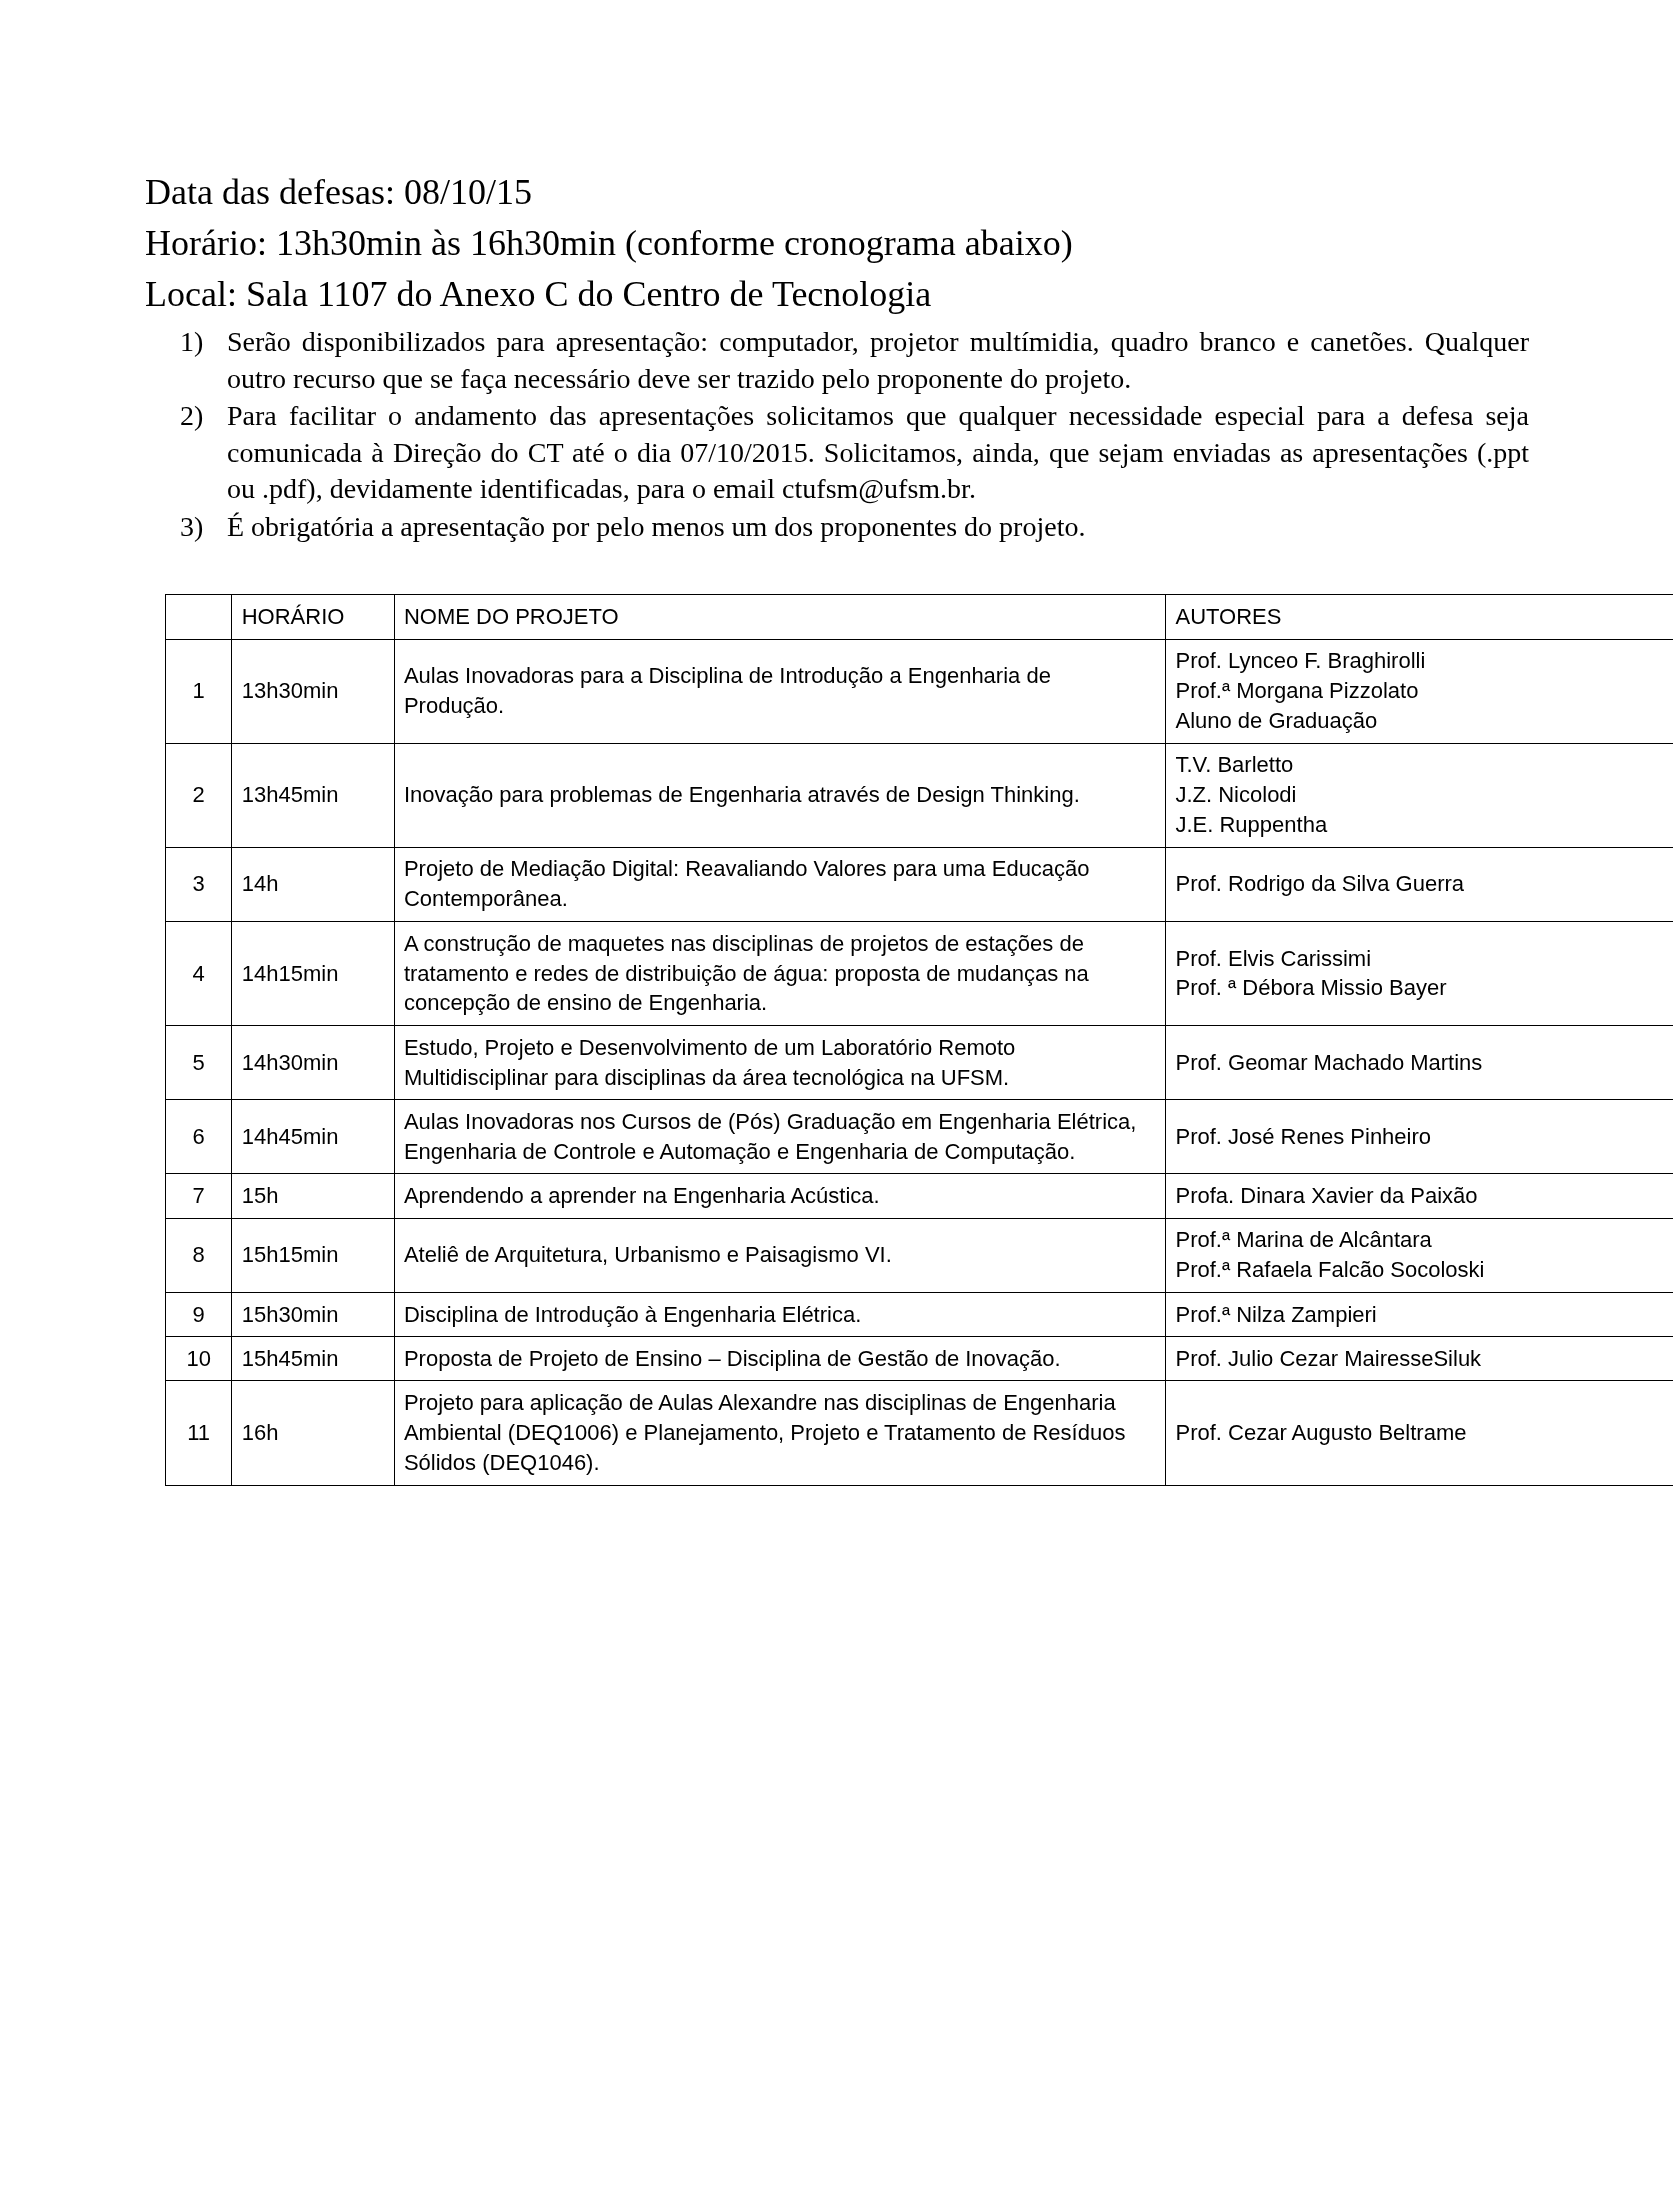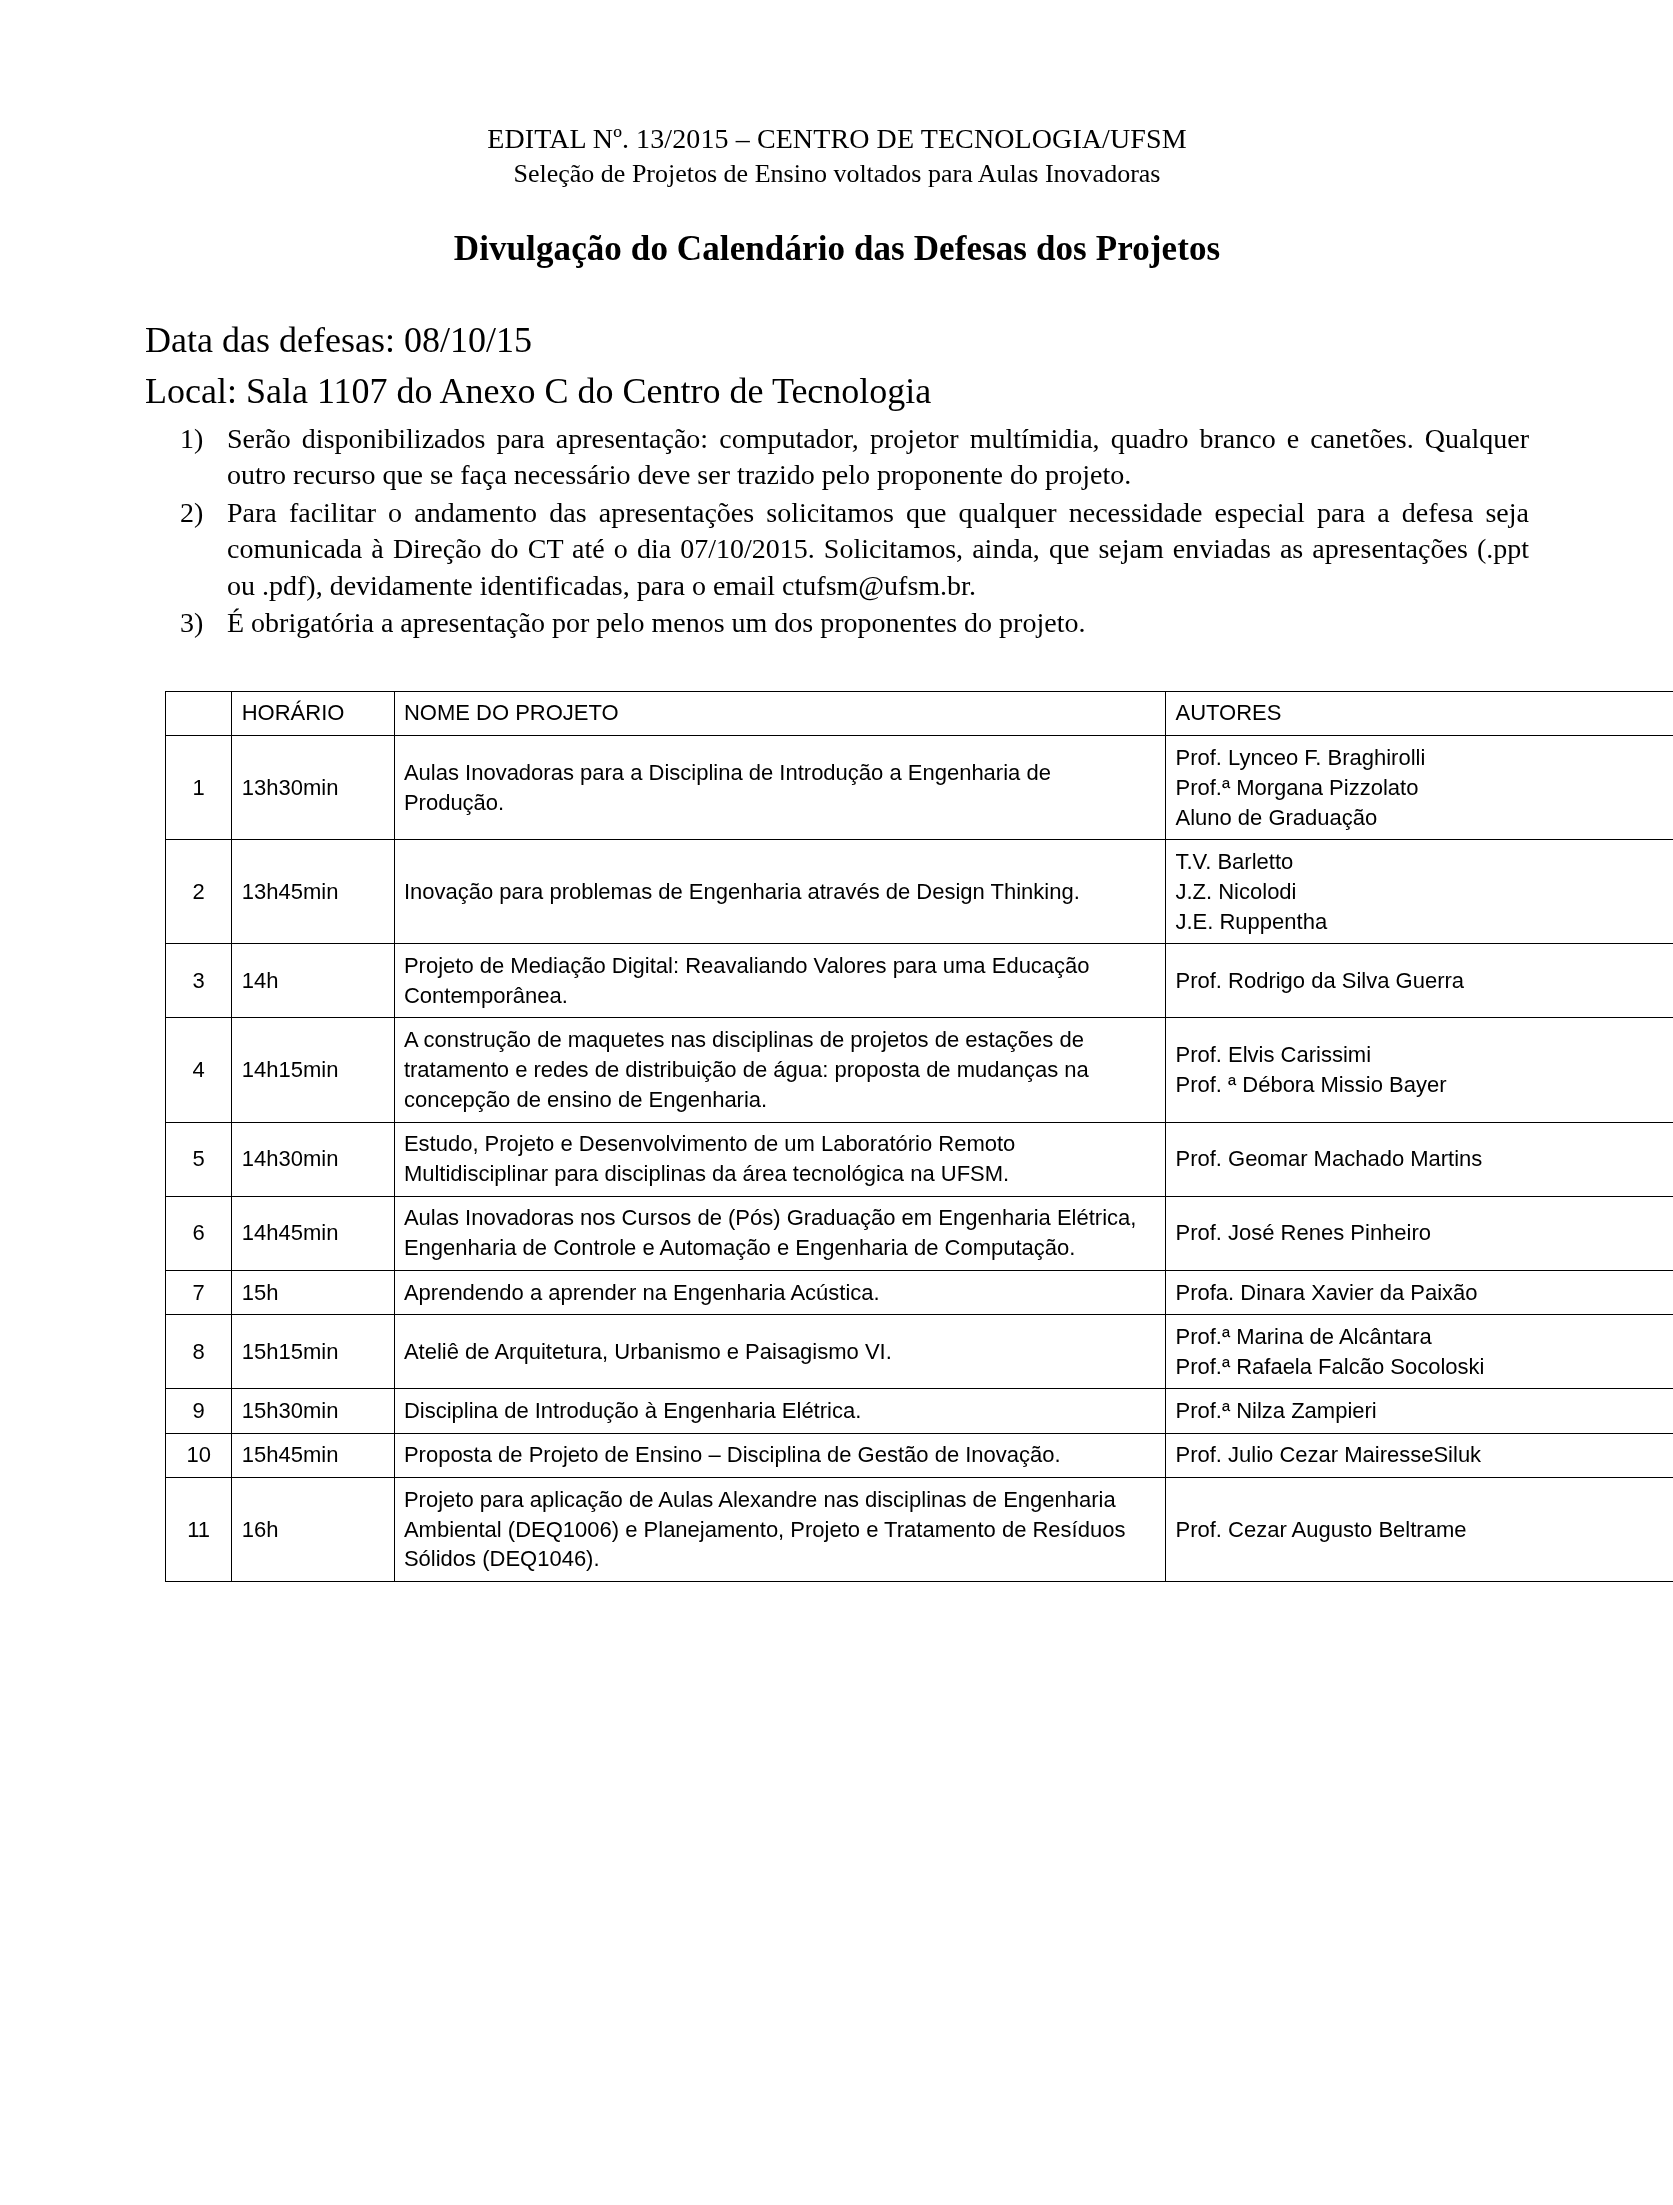--- a/index.html
+++ b/index.html
@@ -114,28 +114,24 @@
   th.proj-head { padding-left: 12px; }
   th.auth-head { padding-left: 12px; margin-top: 38px; }
 
   .nl { display: block; }
 </style>
 </head>
 <body>
 
 <div class="page">
 
-  <div class="header-block">
-    <div class="edital-line">EDITAL Nº. 13/2015 – CENTRO DE TECNOLOGIA/UFSM</div>
-    <div class="subtitle-line">Seleção de Projetos de Ensino voltados para Aulas Inovadoras</div>
-    <div class="doc-title">Divulgação do Calendário das Defesas dos Projetos</div>
-  </div>
 
   <div class="info-block">
     <div class="info-line">Data das defesas: 08/10/15</div>
+    <div class="info-line">Horário: 13h30min às 16h30min (conforme cronograma abaixo)</div>
     <div class="info-line">Local: Sala 1107 do Anexo C do Centro de Tecnologia</div>
   </div>
 
 
   <ol class="notes">
     <li>
       <span class="marker">1)</span>
       <span>Serão disponibilizados para apresentação: computador, projetor multímidia, quadro branco e canetões. Qualquer outro recurso que se faça necessário deve ser trazido pelo proponente do projeto.</span>
     </li>
     <li>

